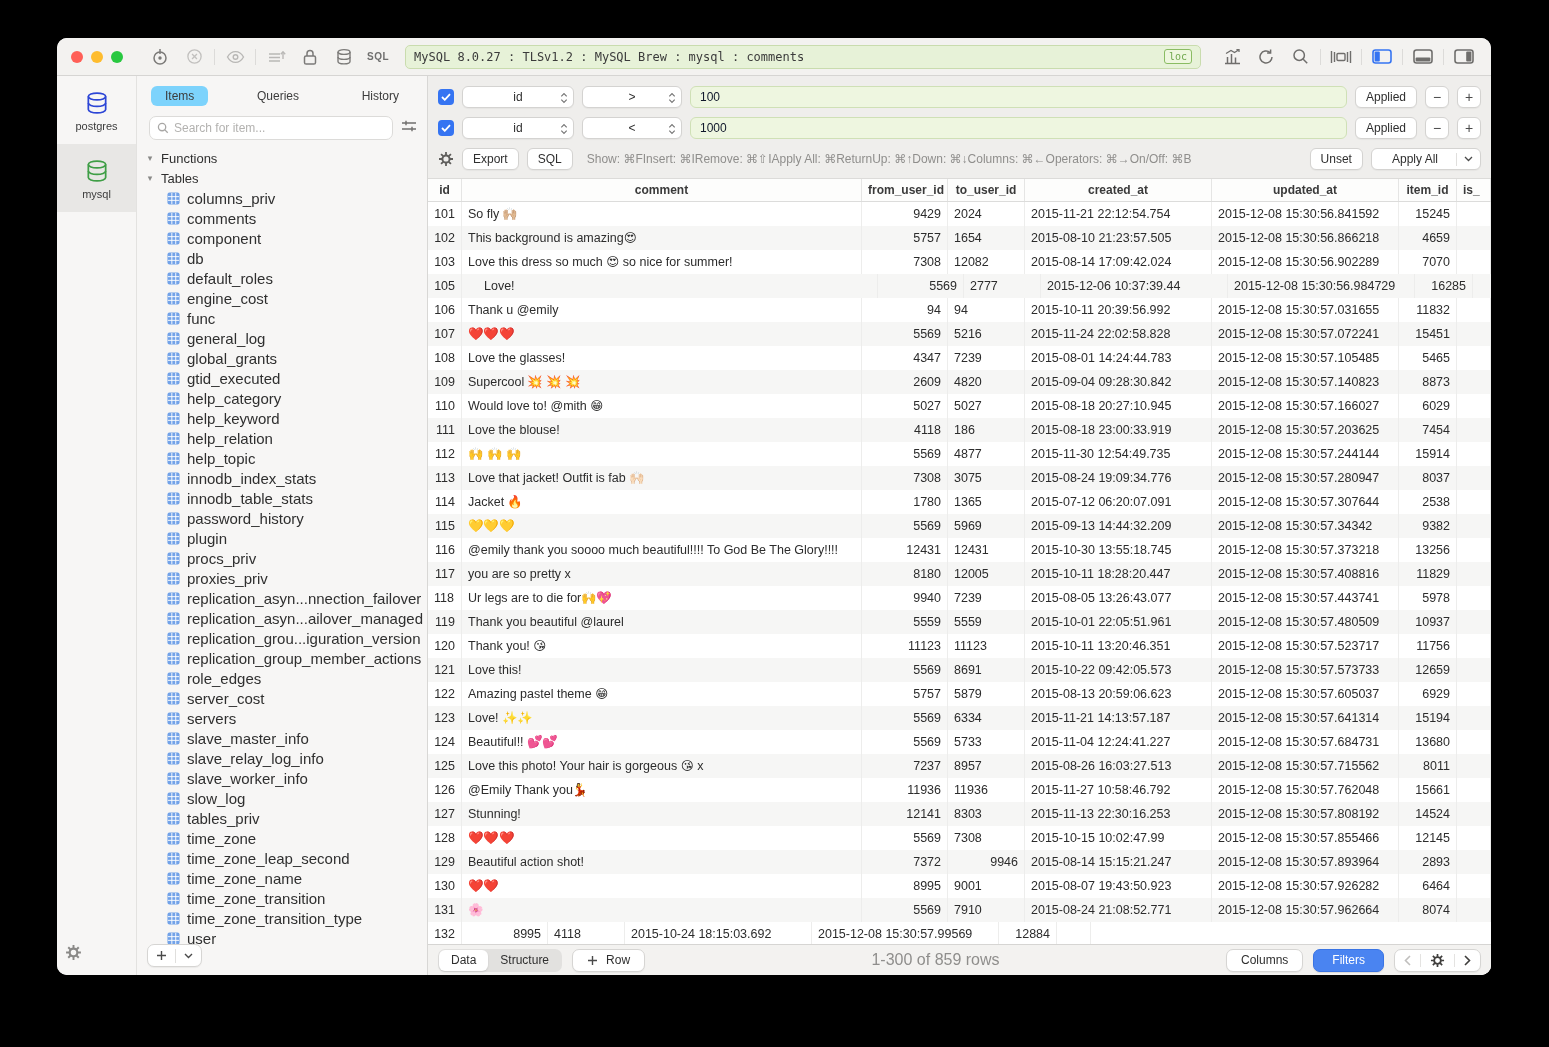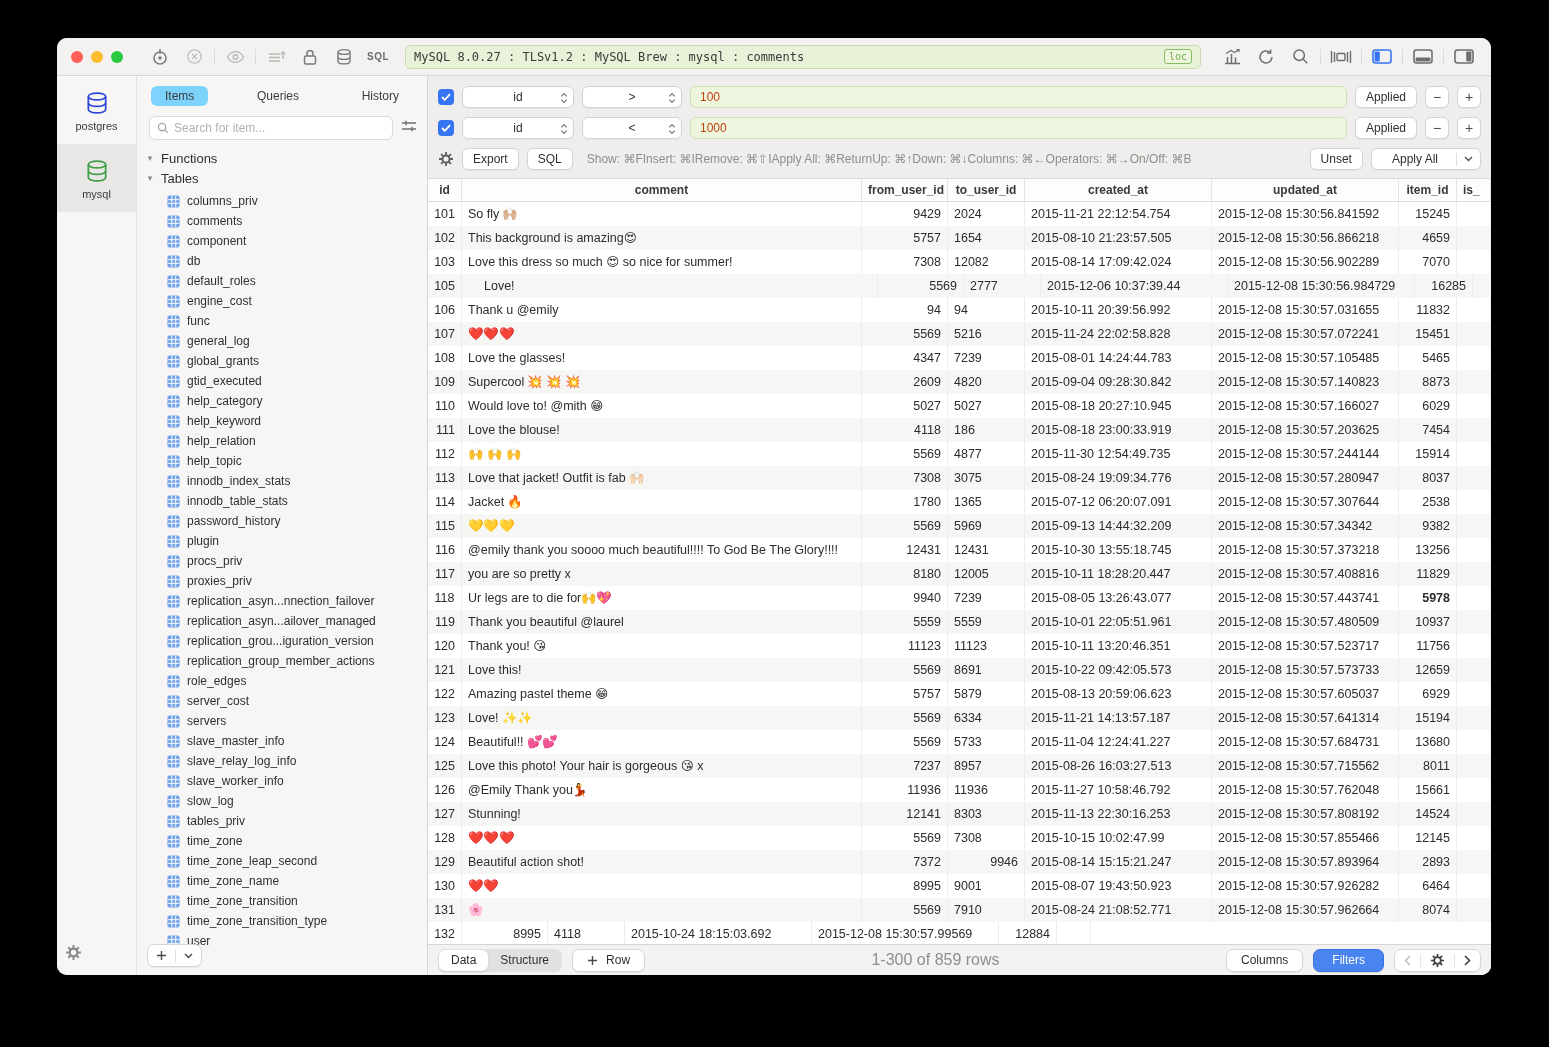--- a/index.html
+++ b/index.html
@@ -27,38 +27,38 @@
 
   .sidebar { width:291px; flex:0 0 291px; background:#f7f6f5; border-right:1px solid #d8d7d5; display:flex; flex-direction:column; position:relative; }
   .side-tabs { display:flex; align-items:center; justify-content:space-between; padding:10px 14px 6px; }
   .side-tab { font-size:12px; color:#3c3c3c; padding:3px 14px; border-radius:6px; cursor:default; }
   .side-tab.active { background:#7dd3fc; }
   .search-row { display:flex; align-items:center; padding:4px 10px 6px 12px; gap:8px; }
   .search-box { flex:1; height:24px; background:#fff; border:1px solid #dcdbd9; border-radius:7px; display:flex; align-items:center; padding:0 7px; gap:5px; }
   .search-ph { font-size:12px; color:#b3b2b0; }
   .tree { flex:1; overflow:hidden; padding:2px 0 0 8px; }
   .tree-group { display:flex; align-items:center; gap:6px; height:20px; font-size:13px; color:#2f2f2f; cursor:default; }
-  .tree-item { display:flex; align-items:flex-end; gap:7px; height:20px; padding-left:22px; font-size:12px; color:#2f2f2f; cursor:default; white-space:nowrap; }
+  .tree-item { display:flex; align-items:center; gap:7px; height:20px; padding-left:22px; font-size:15px; color:#2f2f2f; cursor:default; white-space:nowrap; }
   .tree-icon { display:flex; }
   .chev { color:#8a8a88; font-size:9px; width:10px; text-align:center; }
   .side-bottom { position:absolute; bottom:8px; left:10px; }
   .split-btn { display:flex; align-items:center; background:#fff; border:1px solid #d6d5d3; border-radius:7px; height:23px; box-shadow:0 1px 1px rgba(0,0,0,.05); }
   .split-btn .part { padding:0 8px; display:flex; align-items:center; color:#4a4a4a; font-size:13px; }
   .split-btn .divider { width:1px; height:14px; background:#e0dfdd; }
 
   
   .main { flex:1; display:flex; flex-direction:column; min-width:0; background:#fff; }
   .filter-panel { background:#efeeec; border-bottom:1px solid #dcdbd9; padding:8px 10px 6px 10px; }
   .filter-row { display:flex; align-items:center; gap:8px; height:26px; margin-bottom:5px; }
   .checkbox { width:16px; height:16px; border-radius:4px; display:flex; align-items:center; justify-content:center; flex:0 0 16px; }
   .select { background:#fff; border:1px solid #d4d3d1; border-radius:6px; height:22px; display:flex; align-items:center; justify-content:center; position:relative; font-size:12px; color:#2f2f2f; box-shadow:0 1px 1px rgba(0,0,0,.04); }
   .select .updown { position:absolute; right:5px; top:5px; }
   .col-select { width:112px; }
   .op-select { width:100px; }
-  .filter-value { flex:1; height:22px; background:#eef6e0; border:1px solid #cfe0b6; border-radius:6px; font-size:12px; color:#c2410c; display:flex; align-items:center; padding:0 9px; }
+  .filter-value { flex:1; height:22px; background:#eef6e0; border:1px solid #cfe0b6; border-radius:6px; font-size:12px; color:#0f172a; display:flex; align-items:center; padding:0 9px; }
   .btn { background:#fff; border:1px solid #d4d3d1; border-radius:6px; height:22px; padding:0 10px; font-size:12px; color:#2f2f2f; display:flex; align-items:center; justify-content:center; box-shadow:0 1px 1px rgba(0,0,0,.04); font-family:inherit; cursor:default; }
   .btn.sq { width:24px; padding:0; color:#4a4a4a; font-size:14px; }
   .filter-toolbar { display:flex; align-items:center; height:26px; gap:8px; }
   .shortcuts { flex:1; display:flex; overflow:hidden; white-space:nowrap; font-size:12px; color:#8f8e8c; margin-left:6px; }
   .applyall { display:flex; align-items:center; gap:0; background:#fff; border:1px solid #d4d3d1; border-radius:6px; height:22px; box-shadow:0 1px 1px rgba(0,0,0,.04); }
   .applyall .lbl { padding:0 18px 0 20px; font-size:12px; color:#2f2f2f; }
   .applyall .dv { width:1px; height:13px; background:#e0dfdd; }
   .applyall .ch { padding:0 7px; display:flex; }
 
   
@@ -1086,27 +1086,27 @@
               <div class="gcell" style="width: 34px; text-align: right;">117</div>
               <div class="gcell" style="width: 400px; text-align: left;">you are so pretty x</div>
               <div class="gcell" style="width: 86px; text-align: right;">8180</div>
               <div class="gcell" style="width: 77px; text-align: left;">12005</div>
               <div class="gcell" style="width: 187px; text-align: left;">2015-10-11 18:28:20.447</div>
               <div class="gcell" style="width: 187px; text-align: left;">2015-12-08 15:30:57.408816</div>
               <div class="gcell" style="width: 58px; text-align: right;">11829</div>
               <div class="gcell" style="width: 34px; text-align: left;"></div>
             </div>
             <div class="grow">
-              <div class="gcell" style="width: 34px; text-align: center;">118</div>
+              <div class="gcell" style="width: 34px; text-align: left;">118</div>
               <div class="gcell" style="width: 400px; text-align: left;">Ur legs are to die for🙌💖</div>
               <div class="gcell" style="width: 86px; text-align: right;">9940</div>
               <div class="gcell" style="width: 77px; text-align: left;">7239</div>
               <div class="gcell" style="width: 187px; text-align: left;">2015-08-05 13:26:43.077</div>
               <div class="gcell" style="width: 187px; text-align: left;">2015-12-08 15:30:57.443741</div>
-              <div class="gcell" style="width: 58px; text-align: right; font-weight: bold;">5978</div>
+              <div class="gcell" style="width: 58px; text-align: right;">5978</div>
               <div class="gcell" style="width: 34px; text-align: left;"></div>
             </div>
             <div class="grow alt">
               <div class="gcell" style="width: 34px; text-align: right;">119</div>
               <div class="gcell" style="width: 400px; text-align: left;">Thank you beautiful @laurel</div>
               <div class="gcell" style="width: 86px; text-align: right;">5559</div>
               <div class="gcell" style="width: 77px; text-align: left;">5559</div>
               <div class="gcell" style="width: 187px; text-align: left;">2015-10-01 22:05:51.961</div>
               <div class="gcell" style="width: 187px; text-align: left;">2015-12-08 15:30:57.480509</div>
               <div class="gcell" style="width: 58px; text-align: right;">10937</div>

